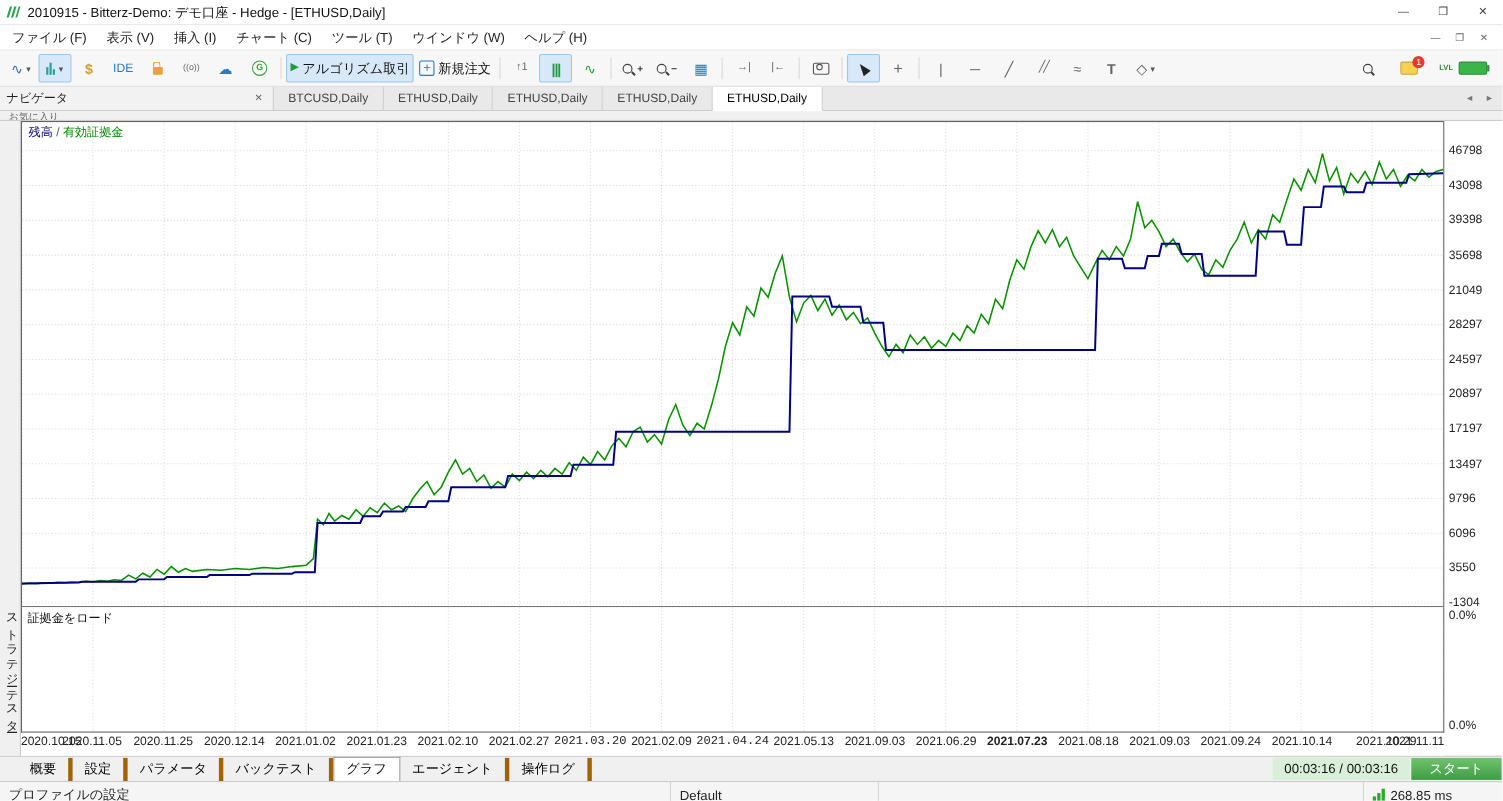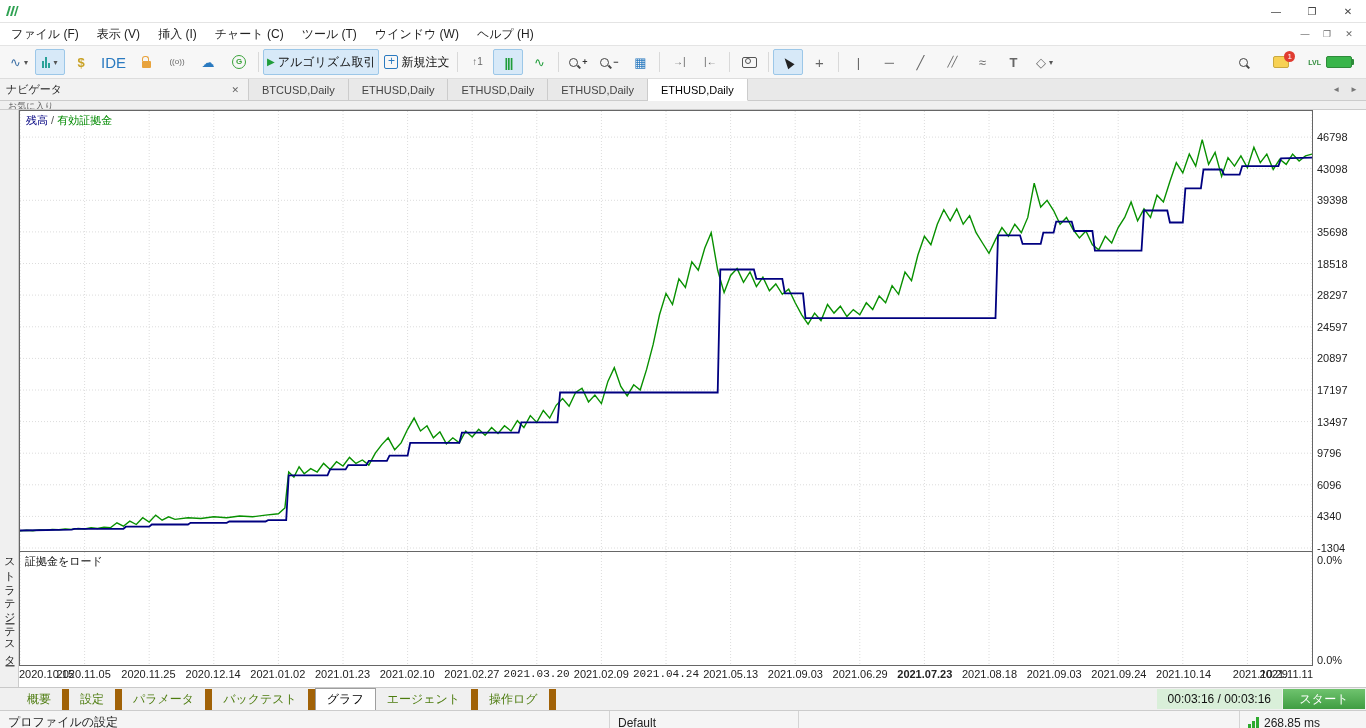--- a/index.html
+++ b/index.html
@@ -71,21 +71,21 @@
   .dates { height:17px; position:relative; }
   .xlab { position:absolute; top:2px; font-size:11px; color:#222; transform:translateX(-50%); white-space:nowrap; }
   .xlab.first { transform:none; }
   .xlab.last { transform:translateX(-100%); }
   .yaxis { width:53px; flex:0 0 auto; position:relative; font-size:11px; color:#222; }
   .ylab { position:absolute; left:4px; white-space:nowrap; }
   .pct { position:absolute; left:4px; white-space:nowrap; }
   .pct.top { top:444px; } .pct.bottom { top:544px; }
   
   .testerbar { height:22px; background:#f0f0f0; border-top:1px solid #c9c9c9; display:flex; align-items:center; padding-left:16px; }
-  .ttab { padding:0 11px; height:21px; line-height:21px; color:#4d7c0f; border-right:7px solid #a16207; white-space:nowrap; }
+  .ttab { padding:0 11px; height:21px; line-height:21px; color:#000000; border-right:4px solid #a16207; white-space:nowrap; }
   .ttab.active { background:#fff; border:1px solid #9e9e9e; border-bottom:none; color:#000; }
   .time-box { margin-left:auto; background:#d9efd9; height:20px; line-height:20px; padding:0 11px; font-size:12px; color:#111; white-space:nowrap; }
   .start-btn { width:82px; height:20px; background:linear-gradient(#6fc36e,#3f9d42); color:#fff; display:flex; align-items:center; justify-content:center; margin:0 1px; font-size:12px; }
   
   .statusbar { height:23px; background:#f5f5f5; border-top:1px solid #ccc; display:flex; align-items:center; font-size:12px; color:#222; }
   .sb-left { width:601px; padding-left:8px; }
   .sb-cell { border-left:1px solid #d4d4d4; height:100%; display:flex; align-items:center; padding-left:8px; }
   .sb-profile { width:180px; }
   .sb-spacer { flex:1 1 auto; border-left:1px solid #d4d4d4; height:100%; }
   .sb-right { width:118px; gap:5px; }
@@ -95,20 +95,21 @@
 </style>
 </head>
 <body>
 
 <div class="titlebar">
   <svg class="logo" viewBox="0 0 14 14">
     <polygon points="1,12 4,2 6,2 3,12" fill="#2fa152"></polygon>
     <polygon points="5,12 8,2 10,2 7,12" fill="#2fa152"></polygon>
     <polygon points="9,12 12,2 13.6,2 10.6,12" fill="#2fa152"></polygon>
   </svg>
+  <span class="title-text">2010915 - Bitterz-Demo: デモ口座 - Hedge - [ETHUSD,Daily]</span>
   <div class="win-btns">
     <span class="win-btn">—</span>
     <span class="win-btn">❐</span>
     <span class="win-btn">✕</span>
   </div>
 </div>
 
 <div class="menubar">
   <span class="menu-item">ファイル (F)</span>
     <span class="menu-item">表示 (V)</span>
@@ -134,21 +135,21 @@
         <i></i>
         <i></i>
         <i></i>
       </span>
     <span class="caret">▾</span>
   </div>
   <div class="tb">
     <span class="ic gold" style="font-weight:bold">$</span>
   </div>
   <div class="tb">
-    <span style="color:#2a7ac0;font-size:15px">IDE</span>
+    <span style="color:#2a7ac0;font-size:11px">IDE</span>
   </div>
   <div class="tb">
     <span class="lock"></span>
   </div>
   <div class="tb">
     <span class="ic gray" style="font-size:8px">((o))</span>
   </div>
   <div class="tb">
     <span class="ic navy">☁</span>
   </div>
@@ -361,29 +362,29 @@
         <div class="xlab last" style="left: 100%;">2021.11.11</div>
       </div>
   </div>
   <div class="yaxis">
     <span class="pct top">0.0%</span>
     <span class="pct bottom">0.0%</span>
   <div class="ylab" style="top: 21.0753px;">46798</div>
       <div class="ylab" style="top: 52.687px;">43098</div>
       <div class="ylab" style="top: 84.2986px;">39398</div>
       <div class="ylab" style="top: 115.91px;">35698</div>
-      <div class="ylab" style="top: 147.53px;">18518</div>
+      <div class="ylab" style="top: 147.53px;">21049</div>
       <div class="ylab" style="top: 179.142px;">28297</div>
       <div class="ylab" style="top: 210.754px;">24597</div>
       <div class="ylab" style="top: 242.365px;">20897</div>
       <div class="ylab" style="top: 273.977px;">17197</div>
       <div class="ylab" style="top: 305.589px;">13497</div>
       <div class="ylab" style="top: 337.209px;">9796</div>
       <div class="ylab" style="top: 368.821px;">6096</div>
-      <div class="ylab" style="top: 400.432px;">4340</div>
+      <div class="ylab" style="top: 400.432px;">3550</div>
       <div class="ylab" style="top: 432.044px;">-1304</div>
     </div>
 </div>
 
 <div class="testerbar">
   <span class="ttab">概要</span>
     <span class="ttab">設定</span>
     <span class="ttab">パラメータ</span>
     <span class="ttab">バックテスト</span>
     <span class="ttab active">グラフ</span>

